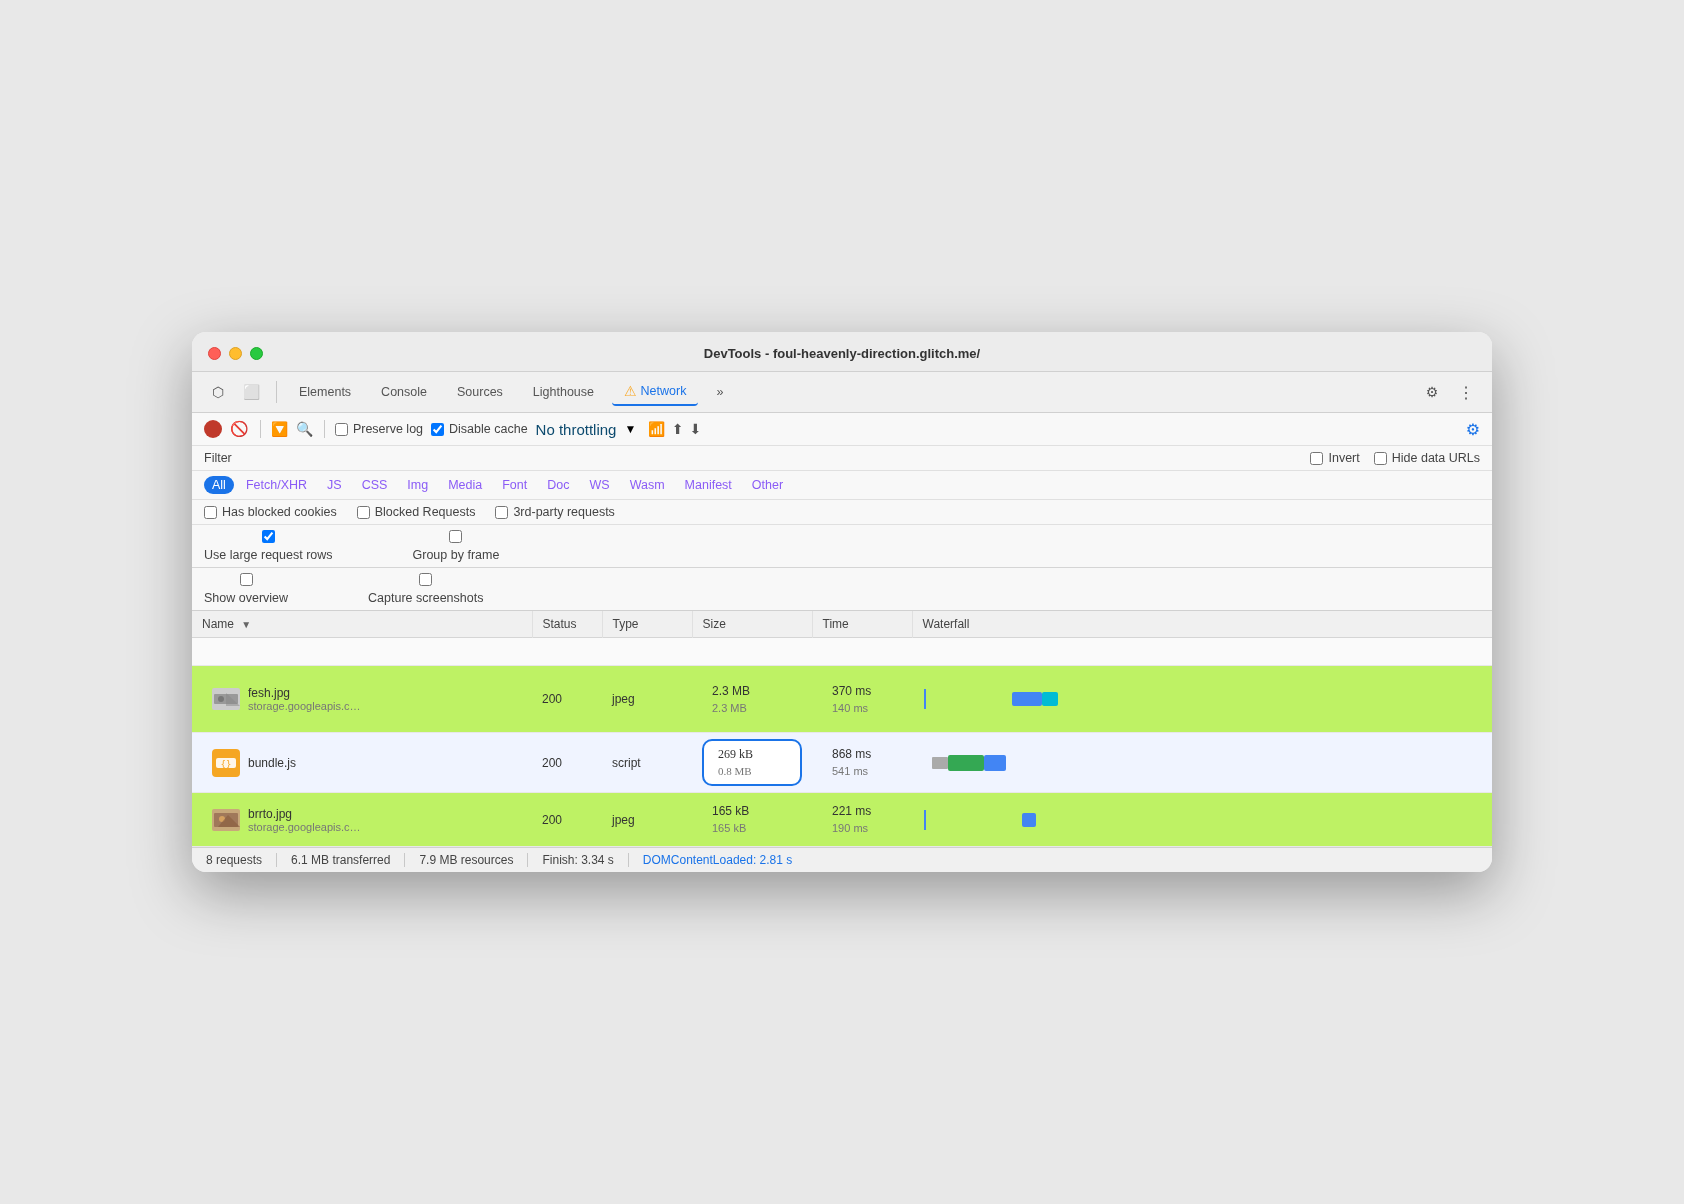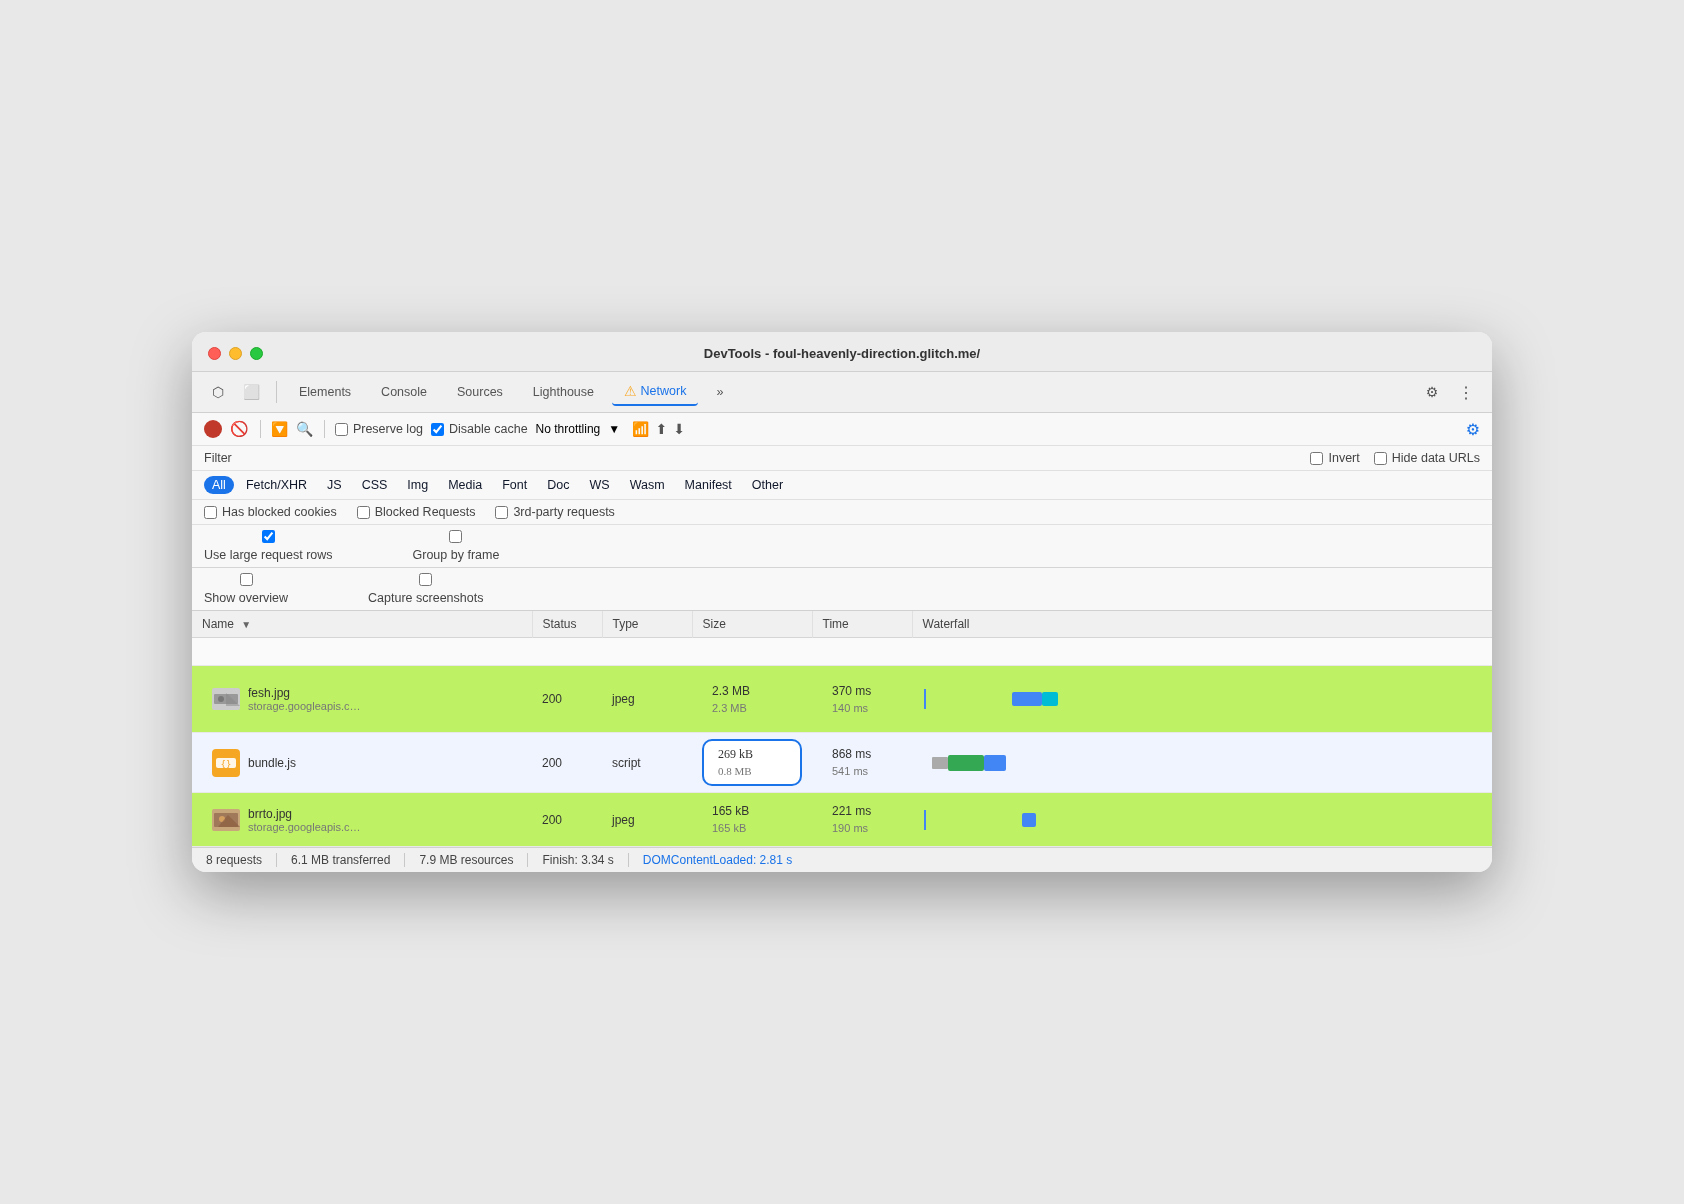--- a/index.html
+++ b/index.html
@@ -207,21 +207,21 @@
       align-items: center;
       gap: 4px;
     }
     .type-btn {
       padding: 2px 8px;
       font-size: 12.5px;
       background: none;
       border: none;
       border-radius: 3px;
       cursor: pointer;
-      color: #0f172a;
+      color: #8b5cf6;
     }
     .type-btn.active {
       background: #1a73e8;
       color: white;
       border-radius: 10px;
     }
 
     
     .extra-filter-row {
       background: #f8f8f8;
@@ -421,21 +421,21 @@
     <span class="search-icon">🔍</span>
     <div class="nt-sep"></div>
     <label class="checkbox-label">
       <input type="checkbox" style="">
       <span>Preserve log</span>
     </label>
     <label class="checkbox-label">
       <input type="checkbox" checked="" style="">
       <span>Disable cache</span>
     </label>
-    <span style="font-size:12px;color:#000000;">No throttling</span>
+    <span style="font-size:15px;color:#0c4a6e;">No throttling</span>
     <span style="font-size:12px;cursor:pointer;">▼</span>
     <div style="margin-left:4px;display:flex;gap:6px;align-items:center;">
       <span class="wifi-icon">📶</span>
       <span class="upload-icon">⬆</span>
       <span class="download-icon">⬇</span>
     </div>
     <div style="margin-left:auto;">
       <span class="settings-blue">⚙</span>
     </div>
   </div>

